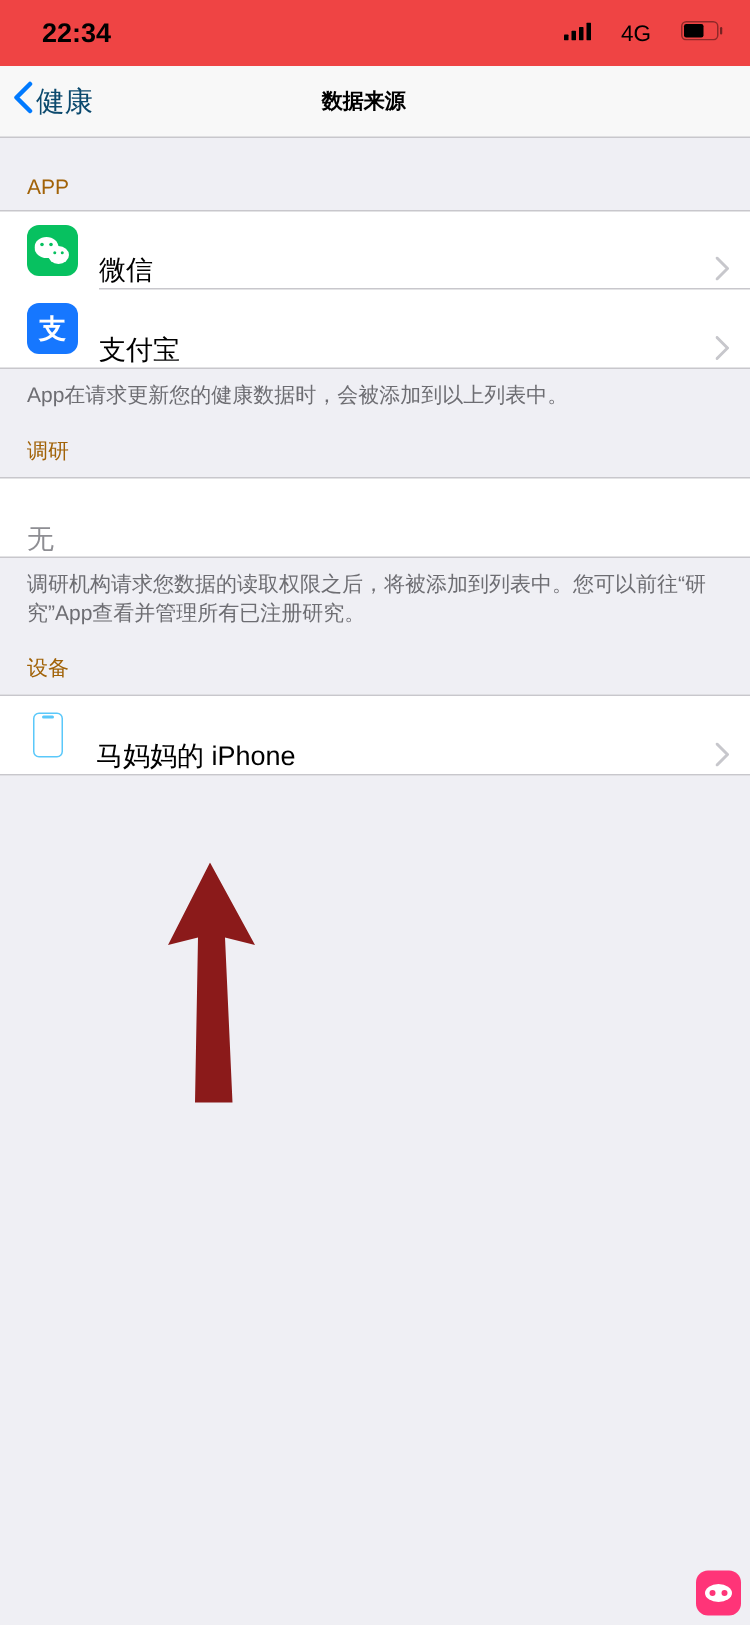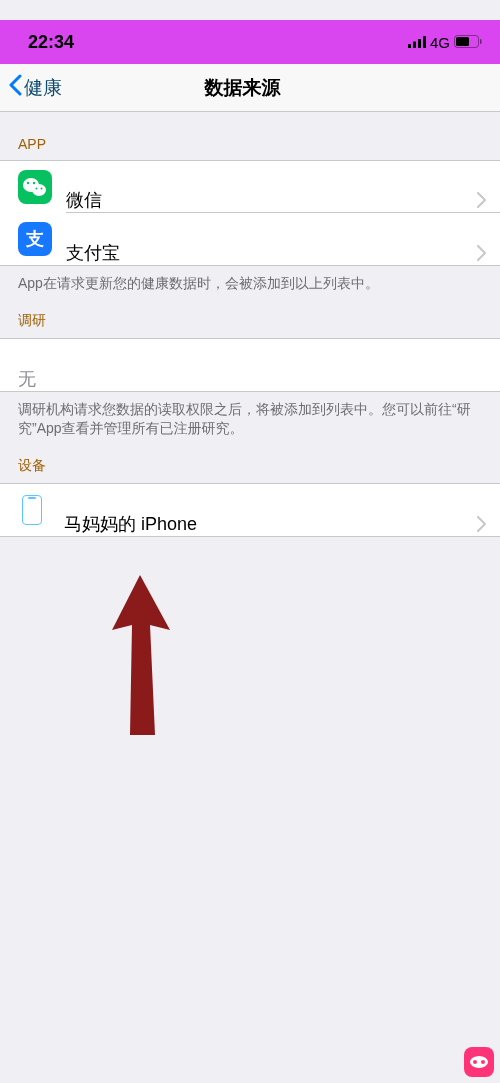--- a/index.html
+++ b/index.html
@@ -11,47 +11,46 @@
     color: #000;
     position: relative;
     overflow: hidden;
   }
   .status-bar {
     height: 44px;
     display: flex;
     align-items: center;
     justify-content: space-between;
     padding: 0 18px 0 28px;
-    background: #d946ef;
+    background: #ef4444;
     font-size: 18px;
     font-weight: 600;
-    margin-top: 20px;
-  }
-  .status-right { display: flex; align-items: center; gap: 4px; font-size: 15px; font-weight: 500; }
+  }
+  .status-right { display: flex; align-items: center; gap: 20px; font-size: 15px; font-weight: 500; }
   .nav-bar {
     height: 48px;
     background: #f8f8f8;
     display: flex;
     align-items: center;
     position: relative;
     border-bottom: 1px solid #c8c7cc;
   }
   .back-btn {
     display: flex;
     align-items: center;
     color: #0c4a6e;
     font-size: 19px;
     padding-left: 8px;
     gap: 2px;
   }
   .nav-title {
     position: absolute;
     left: 0; right: 15px;
     text-align: center;
-    font-size: 19px;
+    font-size: 14px;
     font-weight: 600;
     pointer-events: none;
   }
   .section-header {
     font-size: 14px;
     color: #a16207;
     padding: 24px 18px 8px 18px;
   }
   .section-header.tight { padding-top: 18px; }
   .cell-group { background: #fff; }

